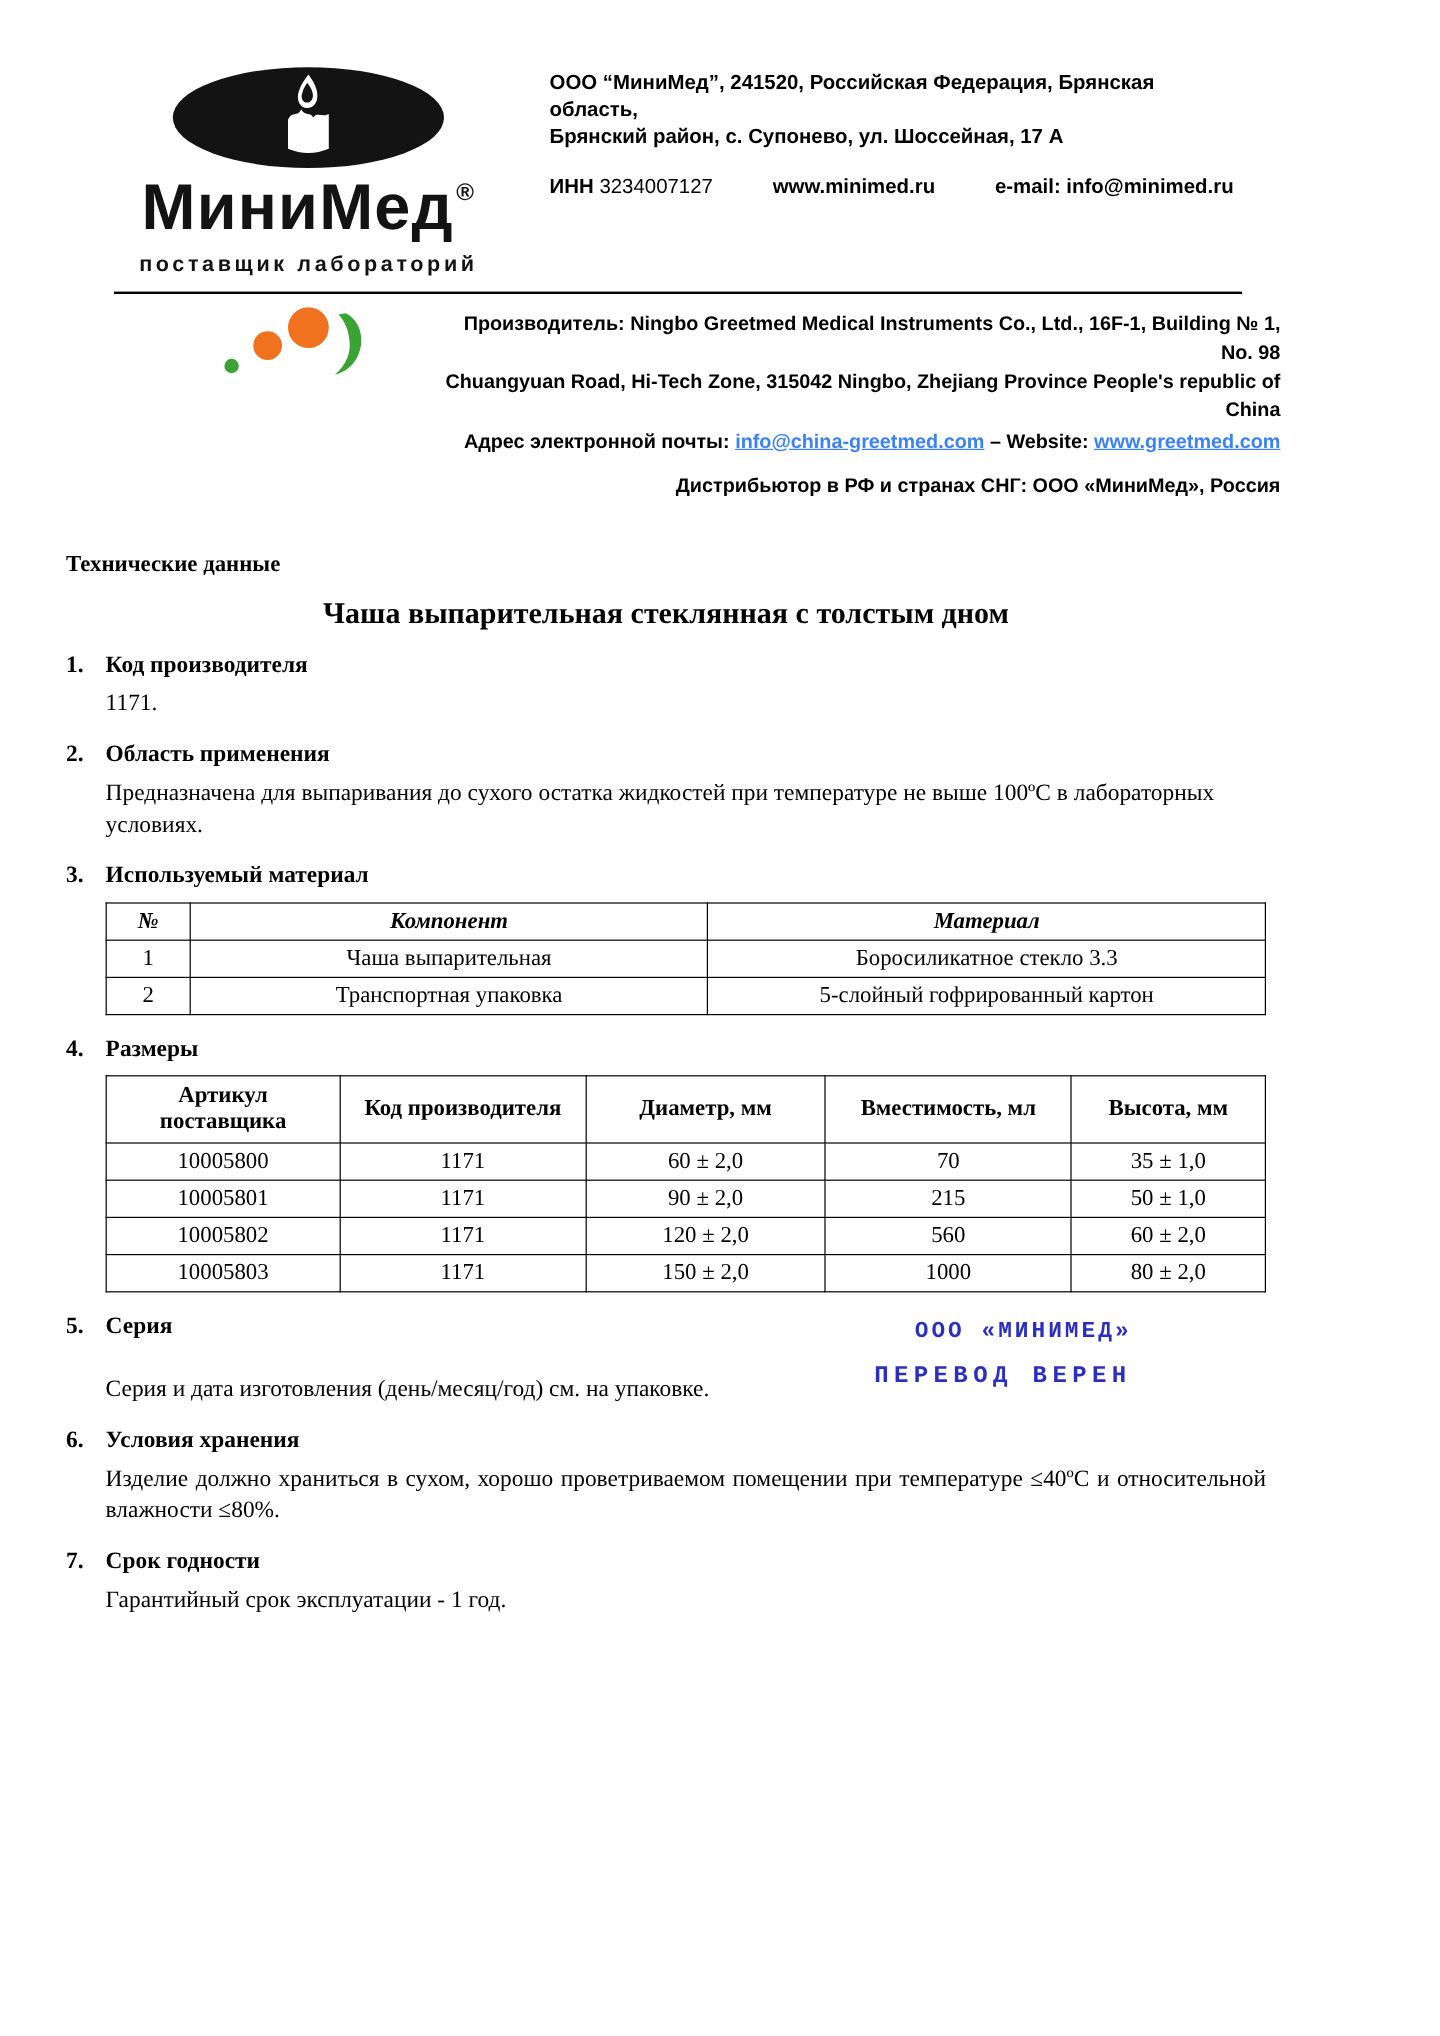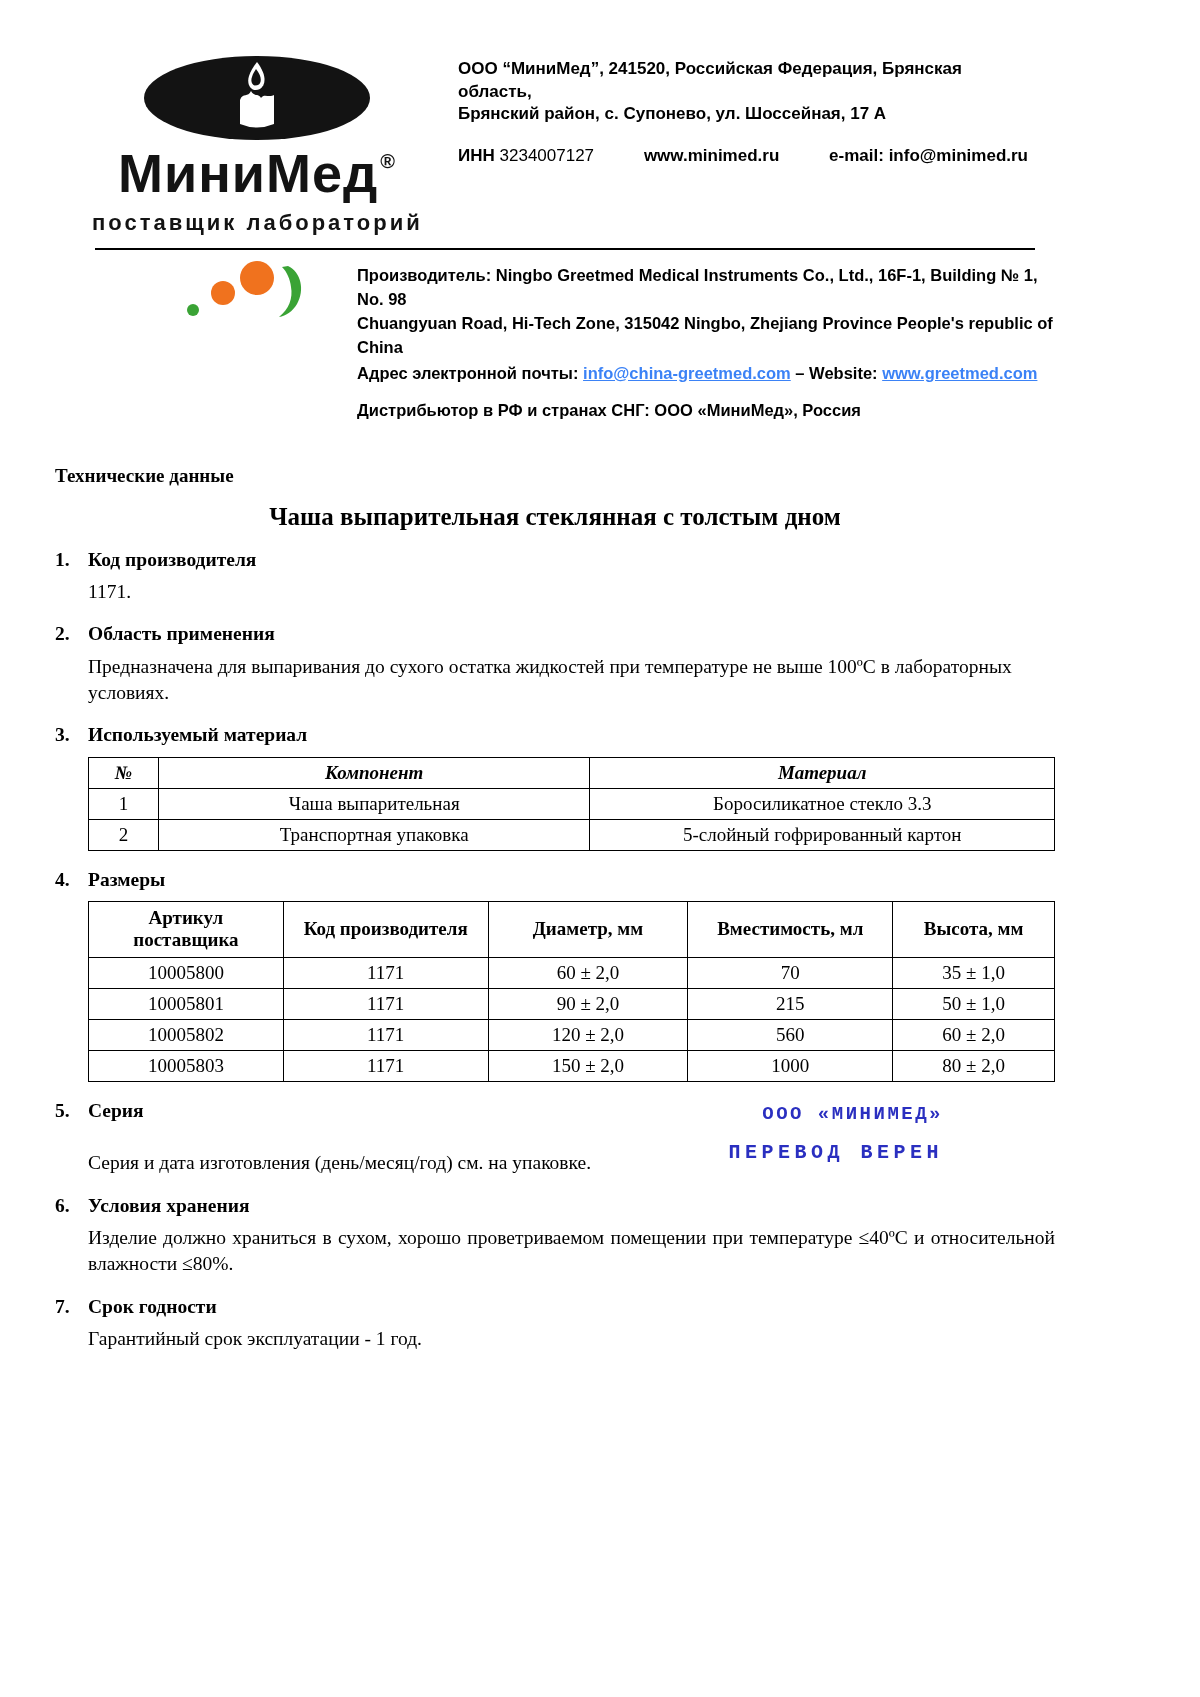--- a/index.html
+++ b/index.html
@@ -19,21 +19,21 @@
   .logo-block { width: 330px; flex: 0 0 auto; text-align: center; }
   .logo-svg { display: block; margin: 0 auto; }
   .logo-word {
     font-family: "Liberation Sans", "DejaVu Sans", sans-serif;
     font-weight: 700; font-size: 54px; line-height: 1;
     margin-top: 4px; letter-spacing: 1px; color: #131313; white-space: nowrap;
   }
   .reg { font-size: 20px; vertical-align: 24px; margin-left: 2px; }
   .logo-tagline {
     font-family: "Liberation Sans", "DejaVu Sans", sans-serif;
-    font-weight: 700; font-size: 22px; letter-spacing: 3px;
+    font-weight: 700; font-size: 18px; letter-spacing: 3px;
     margin-top: 10px; color: #131313; white-space: nowrap;
   }
   .supplier-info {
     margin-left: 36px; width: 570px; padding-top: 4px;
     font-family: "Liberation Sans", "DejaVu Sans", sans-serif;
     font-weight: 700; font-size: 17px; line-height: 1.33;
   }
   .supplier-info p { margin: 0; }
   p.phones { margin-top: 15px; }
   .inn-row { display: flex; justify-content: space-between; margin-top: 19px; }
@@ -45,21 +45,21 @@
   .manu-row { display: flex; margin: 8px 0 0 105px; }
   .greetmed-block { width: 250px; flex: 0 0 auto; padding-top: 2px; }
   .greetmed-text {
     font-family: "Liberation Sans", "DejaVu Sans", sans-serif;
     font-weight: 700; font-size: 38px; line-height: 1;
     letter-spacing: 1px; color: #3aa335; margin-top: 4px; white-space: nowrap;
   }
   .manu-info {
     width: 710px; margin-left: 2px; padding-top: 6px;
     font-family: "Liberation Sans", "DejaVu Sans", sans-serif;
-    font-weight: 700; font-size: 16.5px; line-height: 1.45; text-align: left;
+    font-weight: 700; font-size: 16.5px; line-height: 1.45; text-align: right;
   }
   .manu-email-line { margin-top: 2px; }
   .link { color: #3b82f6; text-decoration: underline; cursor: pointer; }
   .manu-distributor { margin-top: 13px; }
 
   
   .content { margin: 0 145px 0 55px; width: 1000px; }
   .doc-subtitle { text-align: left; font-weight: 700; font-size: 19px; margin-top: 42px; }
   .doc-title { text-align: center; font-weight: 700; font-size: 25px; margin-top: 16px; }
 

